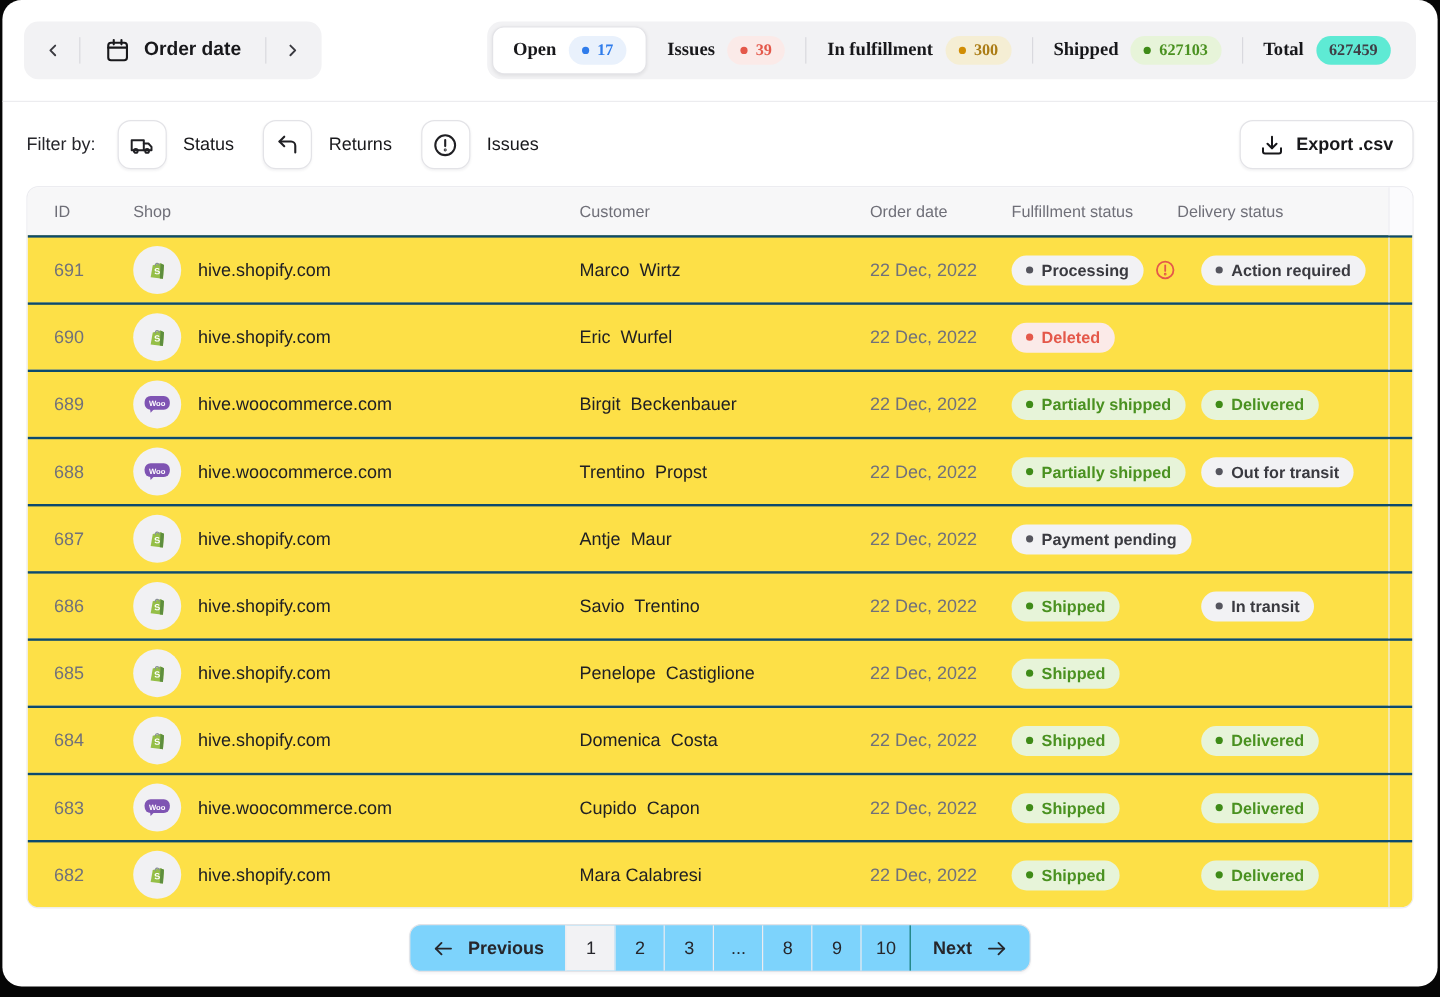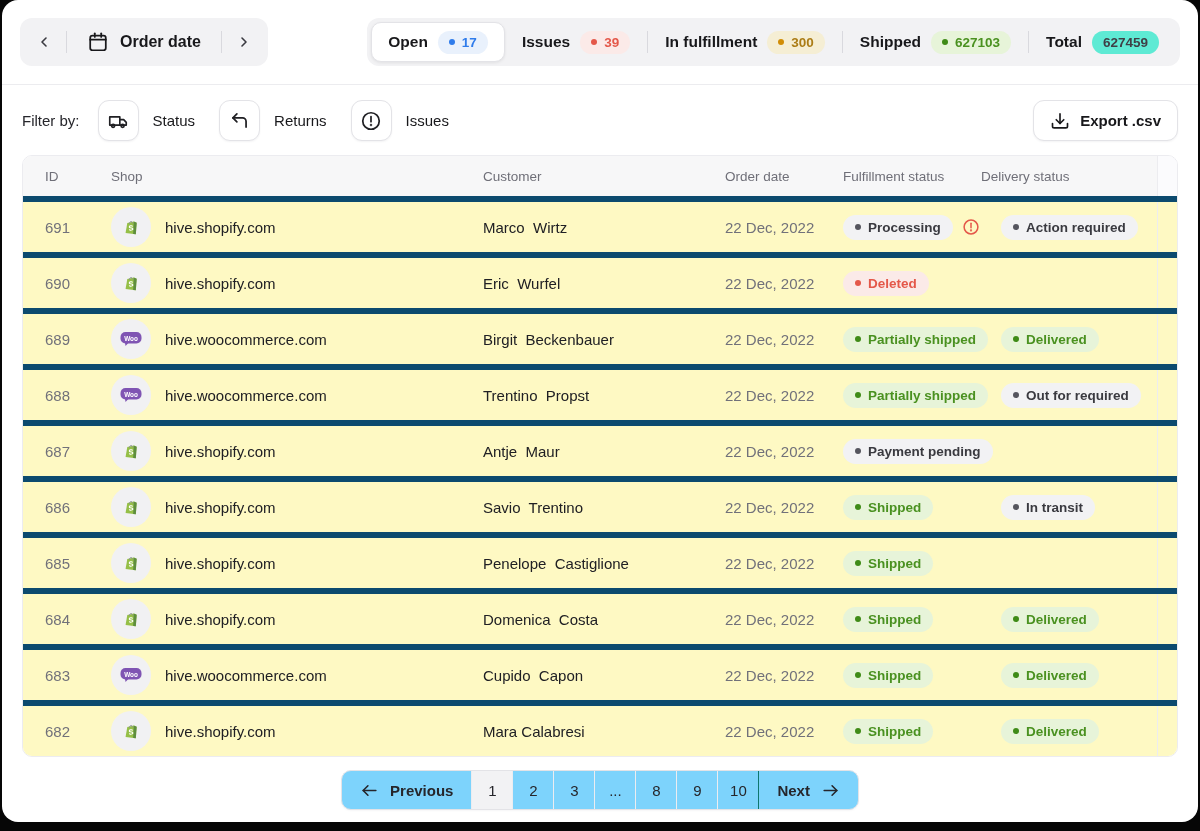--- a/index.html
+++ b/index.html
@@ -9,21 +9,21 @@
 
   
   .topbar { display:flex; align-items:center; justify-content:space-between; padding:18px 18px 18px 18px; border-bottom:1px solid #ececef; }
   .pillgroup { background:#f2f2f4; border-radius:12px; display:flex; align-items:center; height:48px; }
   .date-nav { padding:0 2px; }
   .navbtn { width:44px; height:48px; display:flex; align-items:center; justify-content:center; background:none; border:none; cursor:pointer; color:#3a3a40; }
   .vdiv { width:1px; height:22px; background:#d9d9de; }
   .datebtn { display:flex; align-items:center; gap:11px; padding:0 20px; background:none; border:none; cursor:pointer; font-family:inherit; }
   .datebtn .lbl { font-size:16px; font-weight:700; color:#18181b; }
 
-  .tabs { padding:4px; }
+  .tabs { padding:4px;font-family:Liberation Serif, serif; }
   .tab { display:flex; align-items:center; gap:10px; height:40px; padding:0 16px; border-radius:10px; border:1px solid transparent; background:none; cursor:pointer; font-family:inherit; }
   .tab .tlabel { font-size:15.5px; font-weight:700; color:#18181b; white-space:nowrap; }
   .tab.active { background:#fff; border-color:#e3e3e7; box-shadow:0 1px 3px rgba(20,20,30,.08); }
   .badge { display:inline-flex; align-items:center; gap:7px; padding:4px 11px; border-radius:999px; font-size:13.5px; font-weight:600; white-space:nowrap; }
   .badge .dot { width:6px; height:6px; border-radius:50%; }
   .badge.blue   { background:#e9f1fc; color:#2f7ceb; } .badge.blue .dot { background:#2f7ceb; }
   .badge.red    { background:#fbeae8; color:#e4584a; } .badge.red .dot { background:#e4584a; }
   .badge.amber  { background:#f5eed4; color:#ab7c15; } .badge.amber .dot { background:#d18d05; }
   .badge.green  { background:#e7f4d9; color:#4a9120; } .badge.green .dot { background:#3f8b17; }
   .badge.neutral{ background:#5eead4; color:#3f3f46; }
@@ -37,21 +37,21 @@
   .flabel { font-size:15px; color:#18181b; margin-left:14px; }
   .spacer { flex:1; }
   .exportbtn { display:flex; align-items:center; gap:10px; height:41px; padding:0 16px; border:1px solid #e3e3e7; border-radius:11px; background:#fff; box-shadow:0 1px 2px rgba(16,24,40,.05); cursor:pointer; font-family:inherit; font-size:15px; font-weight:700; color:#18181b; }
 
   
   .tablewrap { margin:0 20px; border:1px solid #ececf0; border-radius:10px; overflow:hidden; }
   .thead, .trow { display:grid; grid-template-columns:70px 390px 242px 118px 138px 1fr 20px; align-items:center; }
   .thead { height:40px; background:#f7f7f8; color:#6f6f78; font-size:13.5px; }
   .thead .hc { padding-left:0; }
   .hc.h-id { padding-left:22px; } .hc.h-shop { padding-left:18px; }
-  .trow { height:56px; background:#fef9c3; border-top:6px solid #0c4a6e; }
+  .trow { height:56px; background:#fde047; border-top:2px solid #0c4a6e; }
   .cell { display:flex; align-items:center; }
   .c-id { padding-left:22px; font-size:15px; color:#71717a; }
   .c-shop { padding-left:18px; gap:14px; }
   .avatar { width:40px; height:40px; border-radius:50%; background:#f1f1f3; display:flex; align-items:center; justify-content:center; flex:none; }
   .domain { font-size:15px; color:#202024; }
   .c-customer { font-size:15px; color:#202024; white-space:pre; }
   .c-date { font-size:15px; color:#71717a; }
   .c-fulfill .badge, .c-delivery .badge { padding:5px 12px; }
   .c-delivery { padding-left:20px; }
   .alert-ic { margin-left:9px; flex:none; }
@@ -311,21 +311,21 @@
     <div class="cell c-fulfill">
       <span class="badge green">
               <span class="dot"></span>
               <span class="blabel">Partially shipped</span>
             </span>
 
     </div>
     <div class="cell c-delivery">
       <span class="badge gray">
               <span class="dot"></span>
-              <span class="blabel">Out for required</span>
+              <span class="blabel">Out for transit</span>
             </span>
     </div>
     <div class="c-gutter"></div>
   </div>
 
   <div class="trow">
     <div class="cell c-id">687</div>
     <div class="cell c-shop">
       <span class="avatar">
         <svg class="ic-shopify" width="21" height="21" viewBox="0 0 24 24" style="display: block;">

